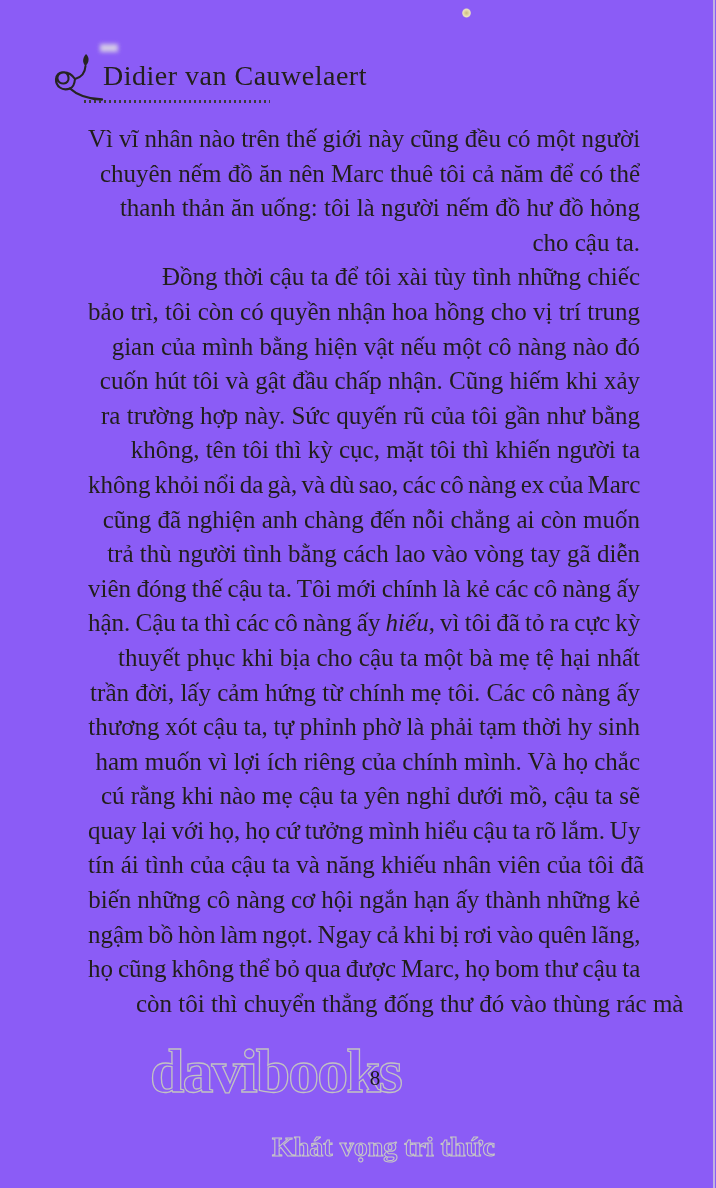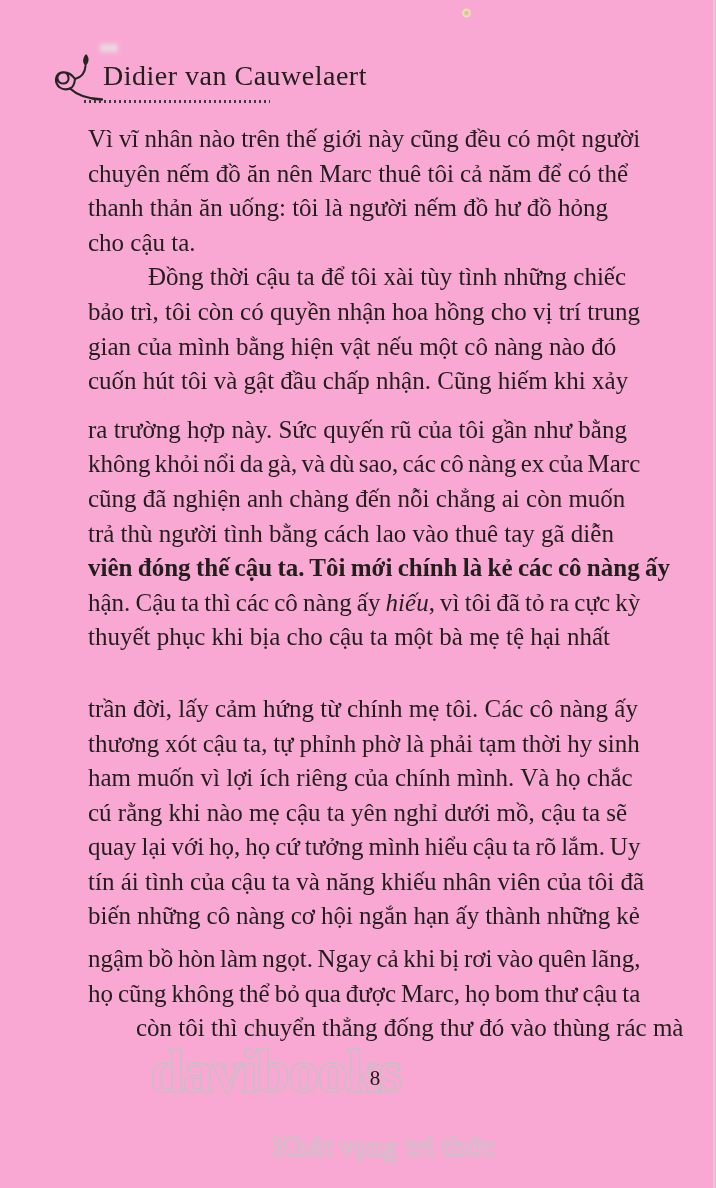--- a/index.html
+++ b/index.html
@@ -1,20 +1,20 @@
 <!DOCTYPE html>
 <html lang="vi"><head>
 <meta charset="utf-8">
 <style>
   html, body { margin: 0; padding: 0; background: #ffffff; }
   .page {
     position: relative;
     width: 716px;
     height: 1188px;
-    background: #f9a8d4;
+    background: #8b5cf6;
     overflow: hidden;
     font-family: "Liberation Serif", "DejaVu Serif", serif;
   }
 
   
   .flourish {
     position: absolute;
     left: 52px;
     top: 50px;
     width: 52px;
@@ -53,21 +53,21 @@
   .body-text {
     position: absolute;
     left: 88px;
     top: 122px;
     width: 552px;
     font-size: 25px;
     line-height: 34.6px;
     color: #211e1b;
     z-index: 1;
   }
-  .line { white-space: nowrap; }
+  .line { white-space: nowrap; text-align: right; }
   .line.indent { text-indent: 60px; }
   .line i { font-style: italic; }
 
   
   .page-number {
     position: absolute;
     left: 360px;
     top: 1066px;
     width: 30px;
     text-align: center;
@@ -145,35 +145,36 @@
 
   <div class="body-text" id="bodyText">
       <div class="line" style="word-spacing: -0.25px;"><span>Vì vĩ nhân nào trên thế giới này cũng đều có một người</span></div>
       <div class="line" style="word-spacing: 0px;"><span>chuyên nếm đồ ăn nên Marc thuê tôi cả năm để có thể</span></div>
       <div class="line" style="word-spacing: 0px;"><span>thanh thản ăn uống: tôi là người nếm đồ hư đồ hỏng</span></div>
       <div class="line"><span>cho cậu ta.</span></div>
       <div class="line indent" style="word-spacing: 0px;"><span>Đồng thời cậu ta để tôi xài tùy tình những chiếc</span></div>
       <div class="line" style="word-spacing: 0px;"><span>bảo trì, tôi còn có quyền nhận hoa hồng cho vị trí trung</span></div>
       <div class="line" style="word-spacing: 0px;"><span>gian của mình bằng hiện vật nếu một cô nàng nào đó</span></div>
       <div class="line" style="word-spacing: 0px;"><span>cuốn hút tôi và gật đầu chấp nhận. Cũng hiếm khi xảy</span></div>
-      <div class="line" style="word-spacing: 0px; margin-top: 14px;"><span>ra trường hợp này. Sức quyến rũ của tôi gần như bằng</span></div>
+      <div class="line" style="word-spacing: 0px;"><span>ra trường hợp này. Sức quyến rũ của tôi gần như bằng</span></div>
+      <div class="line" style="word-spacing: 0px;"><span>không, tên tôi thì kỳ cục, mặt tôi thì khiến người ta</span></div>
       <div class="line" style="word-spacing: -2px;"><span>không khỏi nổi da gà, và dù sao, các cô nàng ex của Marc</span></div>
       <div class="line" style="word-spacing: 0px;"><span>cũng đã nghiện anh chàng đến nỗi chẳng ai còn muốn</span></div>
-      <div class="line" style="word-spacing: 0px;"><span>trả thù người tình bằng cách lao vào thuê tay gã diễn</span></div>
-      <div class="line" style="word-spacing: -0.923077px; font-weight: bold;"><span>viên đóng thế cậu ta. Tôi mới chính là kẻ các cô nàng ấy</span></div>
+      <div class="line" style="word-spacing: 0px;"><span>trả thù người tình bằng cách lao vào vòng tay gã diễn</span></div>
+      <div class="line" style="word-spacing: -0.923077px;"><span>viên đóng thế cậu ta. Tôi mới chính là kẻ các cô nàng ấy</span></div>
       <div class="line" style="word-spacing: -1.06667px;"><span>hận. Cậu ta thì các cô nàng ấy </span><i>hiếu</i><span>, vì tôi đã tỏ ra cực kỳ</span></div>
       <div class="line" style="word-spacing: 0px;"><span>thuyết phục khi bịa cho cậu ta một bà mẹ tệ hại nhất</span></div>
-      <div class="line" style="word-spacing: 0px; margin-top: 37px;"><span>trần đời, lấy cảm hứng từ chính mẹ tôi. Các cô nàng ấy</span></div>
+      <div class="line" style="word-spacing: 0px;"><span>trần đời, lấy cảm hứng từ chính mẹ tôi. Các cô nàng ấy</span></div>
       <div class="line" style="word-spacing: -0.5px;"><span>thương xót cậu ta, tự phỉnh phờ là phải tạm thời hy sinh</span></div>
       <div class="line" style="word-spacing: 0px;"><span>ham muốn vì lợi ích riêng của chính mình. Và họ chắc</span></div>
       <div class="line" style="word-spacing: 0px;"><span>cú rằng khi nào mẹ cậu ta yên nghỉ dưới mồ, cậu ta sẽ</span></div>
       <div class="line" style="word-spacing: -1.30769px;"><span>quay lại với họ, họ cứ tưởng mình hiểu cậu ta rõ lắm. Uy</span></div>
       <div class="line" style="word-spacing: 0px;"><span>tín ái tình của cậu ta và năng khiếu nhân viên của tôi đã</span></div>
       <div class="line" style="word-spacing: -0.272727px;"><span>biến những cô nàng cơ hội ngắn hạn ấy thành những kẻ</span></div>
-      <div class="line" style="word-spacing: -1.58333px; margin-top: 8px;"><span>ngậm bồ hòn làm ngọt. Ngay cả khi bị rơi vào quên lãng,</span></div>
+      <div class="line" style="word-spacing: -1.58333px;"><span>ngậm bồ hòn làm ngọt. Ngay cả khi bị rơi vào quên lãng,</span></div>
       <div class="line" style="word-spacing: -1.25px;"><span>họ cũng không thể bỏ qua được Marc, họ bom thư cậu ta</span></div>
       <div class="line" style="word-spacing: 0px; margin-left: 48px;"><span>còn tôi thì chuyển thẳng đống thư đó vào thùng rác mà</span></div>
     </div>
 
   <div class="page-number">8</div>
 
   <div class="wm-title">davibooks</div>
   <div class="wm-sub">Khát vọng tri thức</div>
 
   <div class="edge-line"></div>

